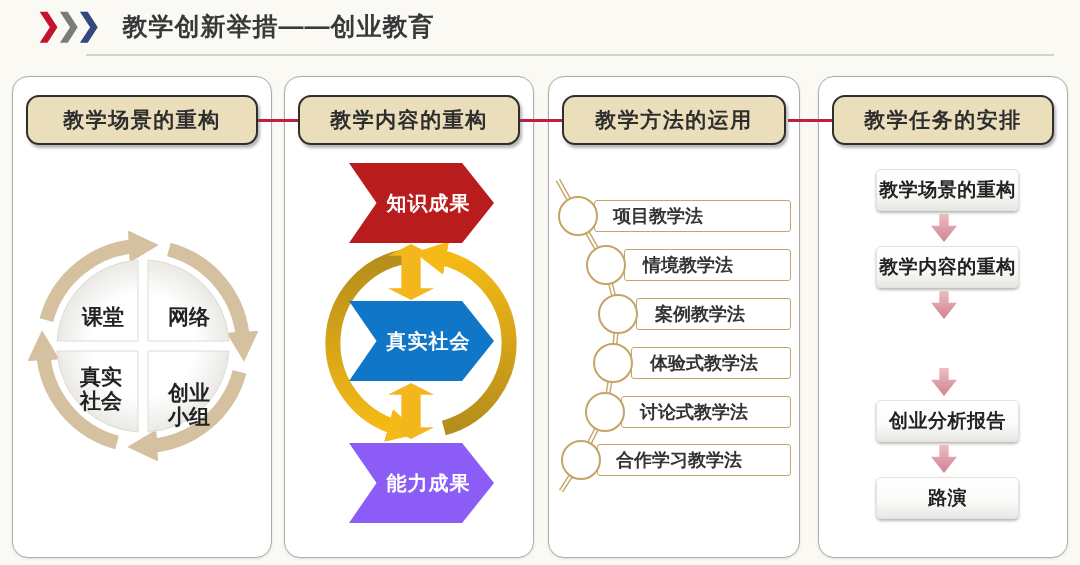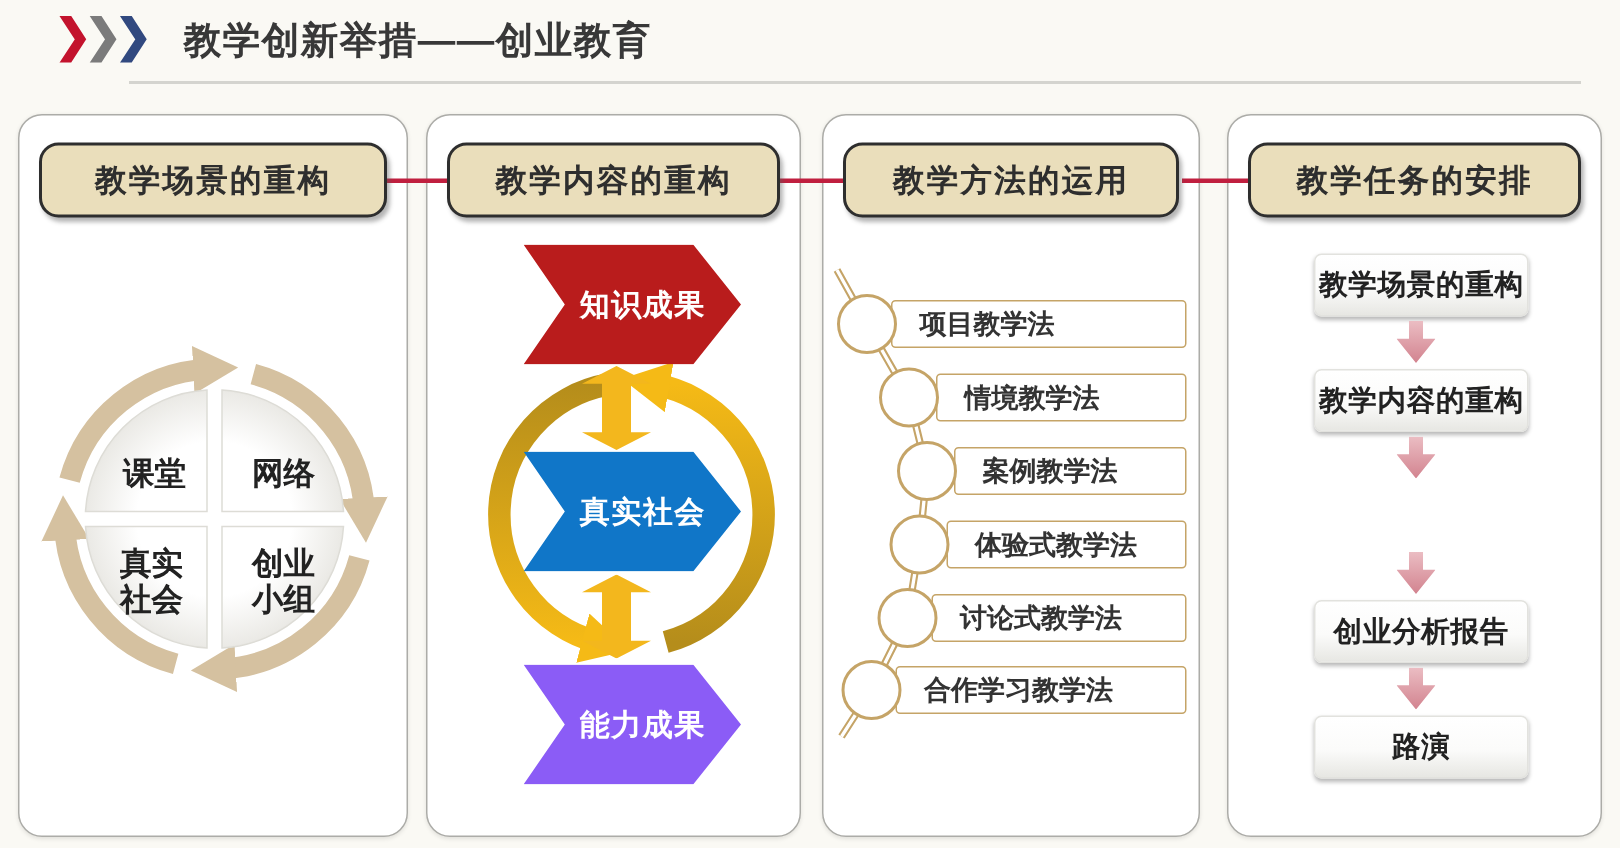--- a/index.html
+++ b/index.html
@@ -32,21 +32,21 @@
   #conn3{left:788px;width:46px}
 
   
   .quad-svg{position:absolute;left:0;top:0;}
   .quad-label{position:absolute;transform:translate(-50%,-50%);font-size:21px;font-weight:800;
               color:#222;text-align:center;line-height:1.15;z-index:3;}
   .two-line{width:46px;}
   #qlab-0{left:90px;top:240px}
   #qlab-1{left:176px;top:240px}
   #qlab-2{left:88px;top:312px}
-  #qlab-3{left:176px;top:312px}
+  #qlab-3{left:176px;top:328px}
 
   
   .cycle-svg{position:absolute;left:0;top:0;z-index:1;}
   .chevron{position:absolute;left:64px;width:145px;height:80px;display:flex;align-items:center;
            justify-content:center;padding-left:14px;box-sizing:border-box;color:#fff;font-size:20px;
            font-weight:700;letter-spacing:1px;z-index:2;
            clip-path:polygon(0 0,78% 0,100% 50%,78% 100%,0 100%,19% 50%);}
   #chev-knowledge{top:86px;background:#b91c1c}
   #chev-apply{top:224px;background:#1076C8}
   #chev-ability{top:366px;background:#8b5cf6}

